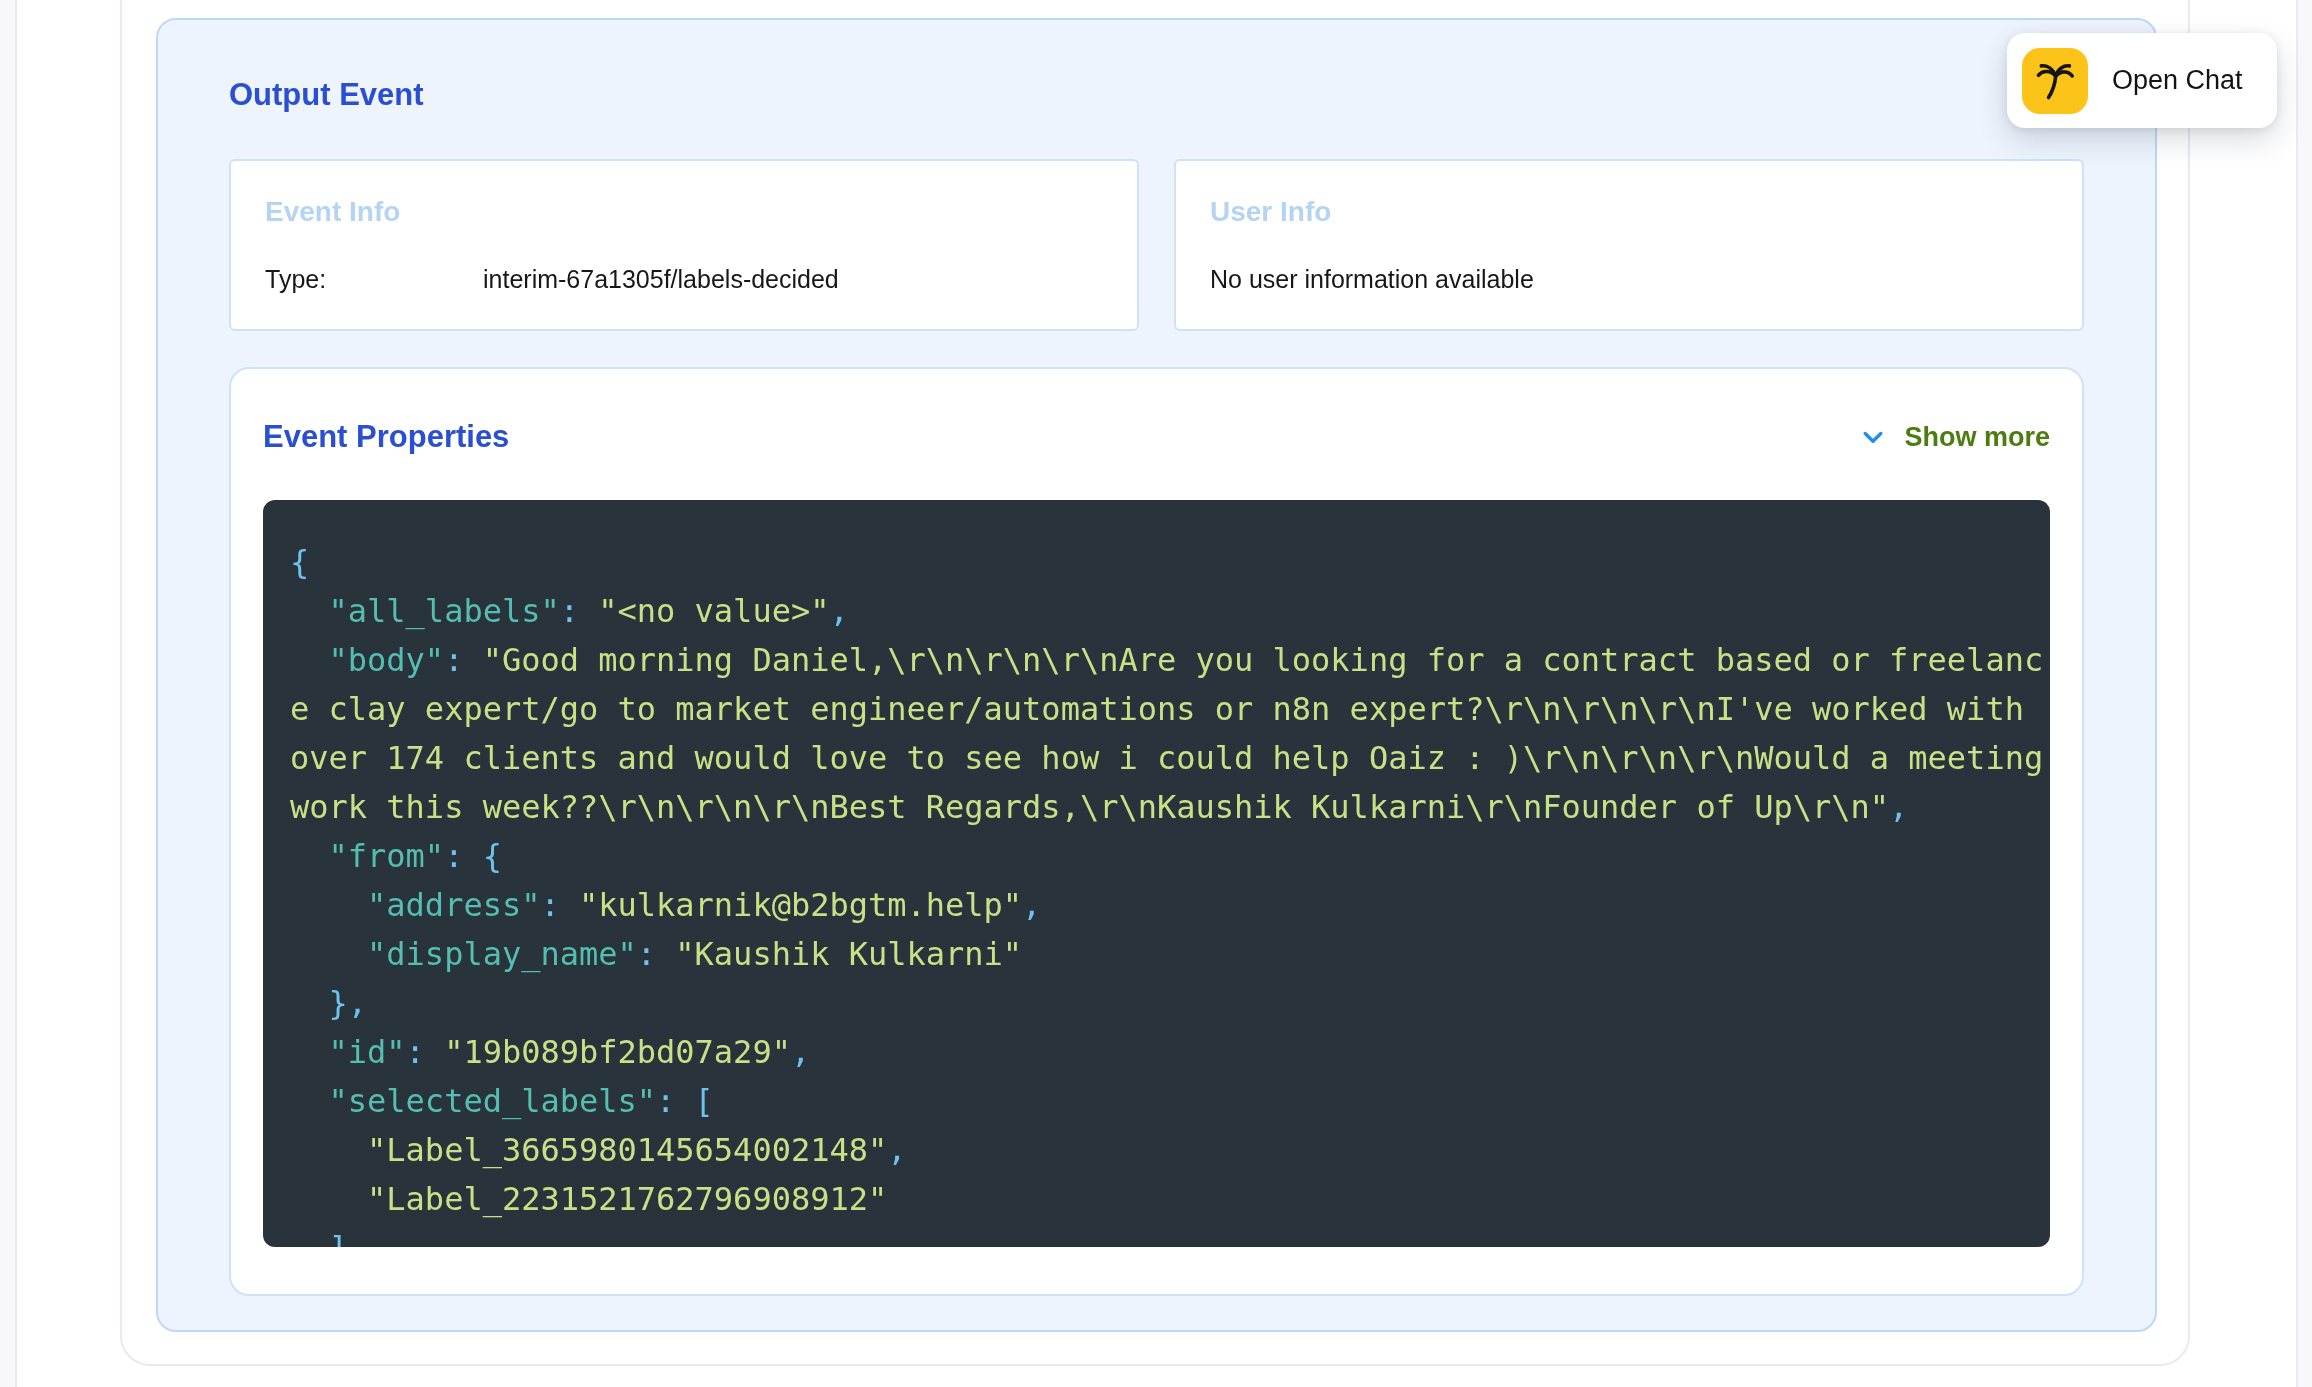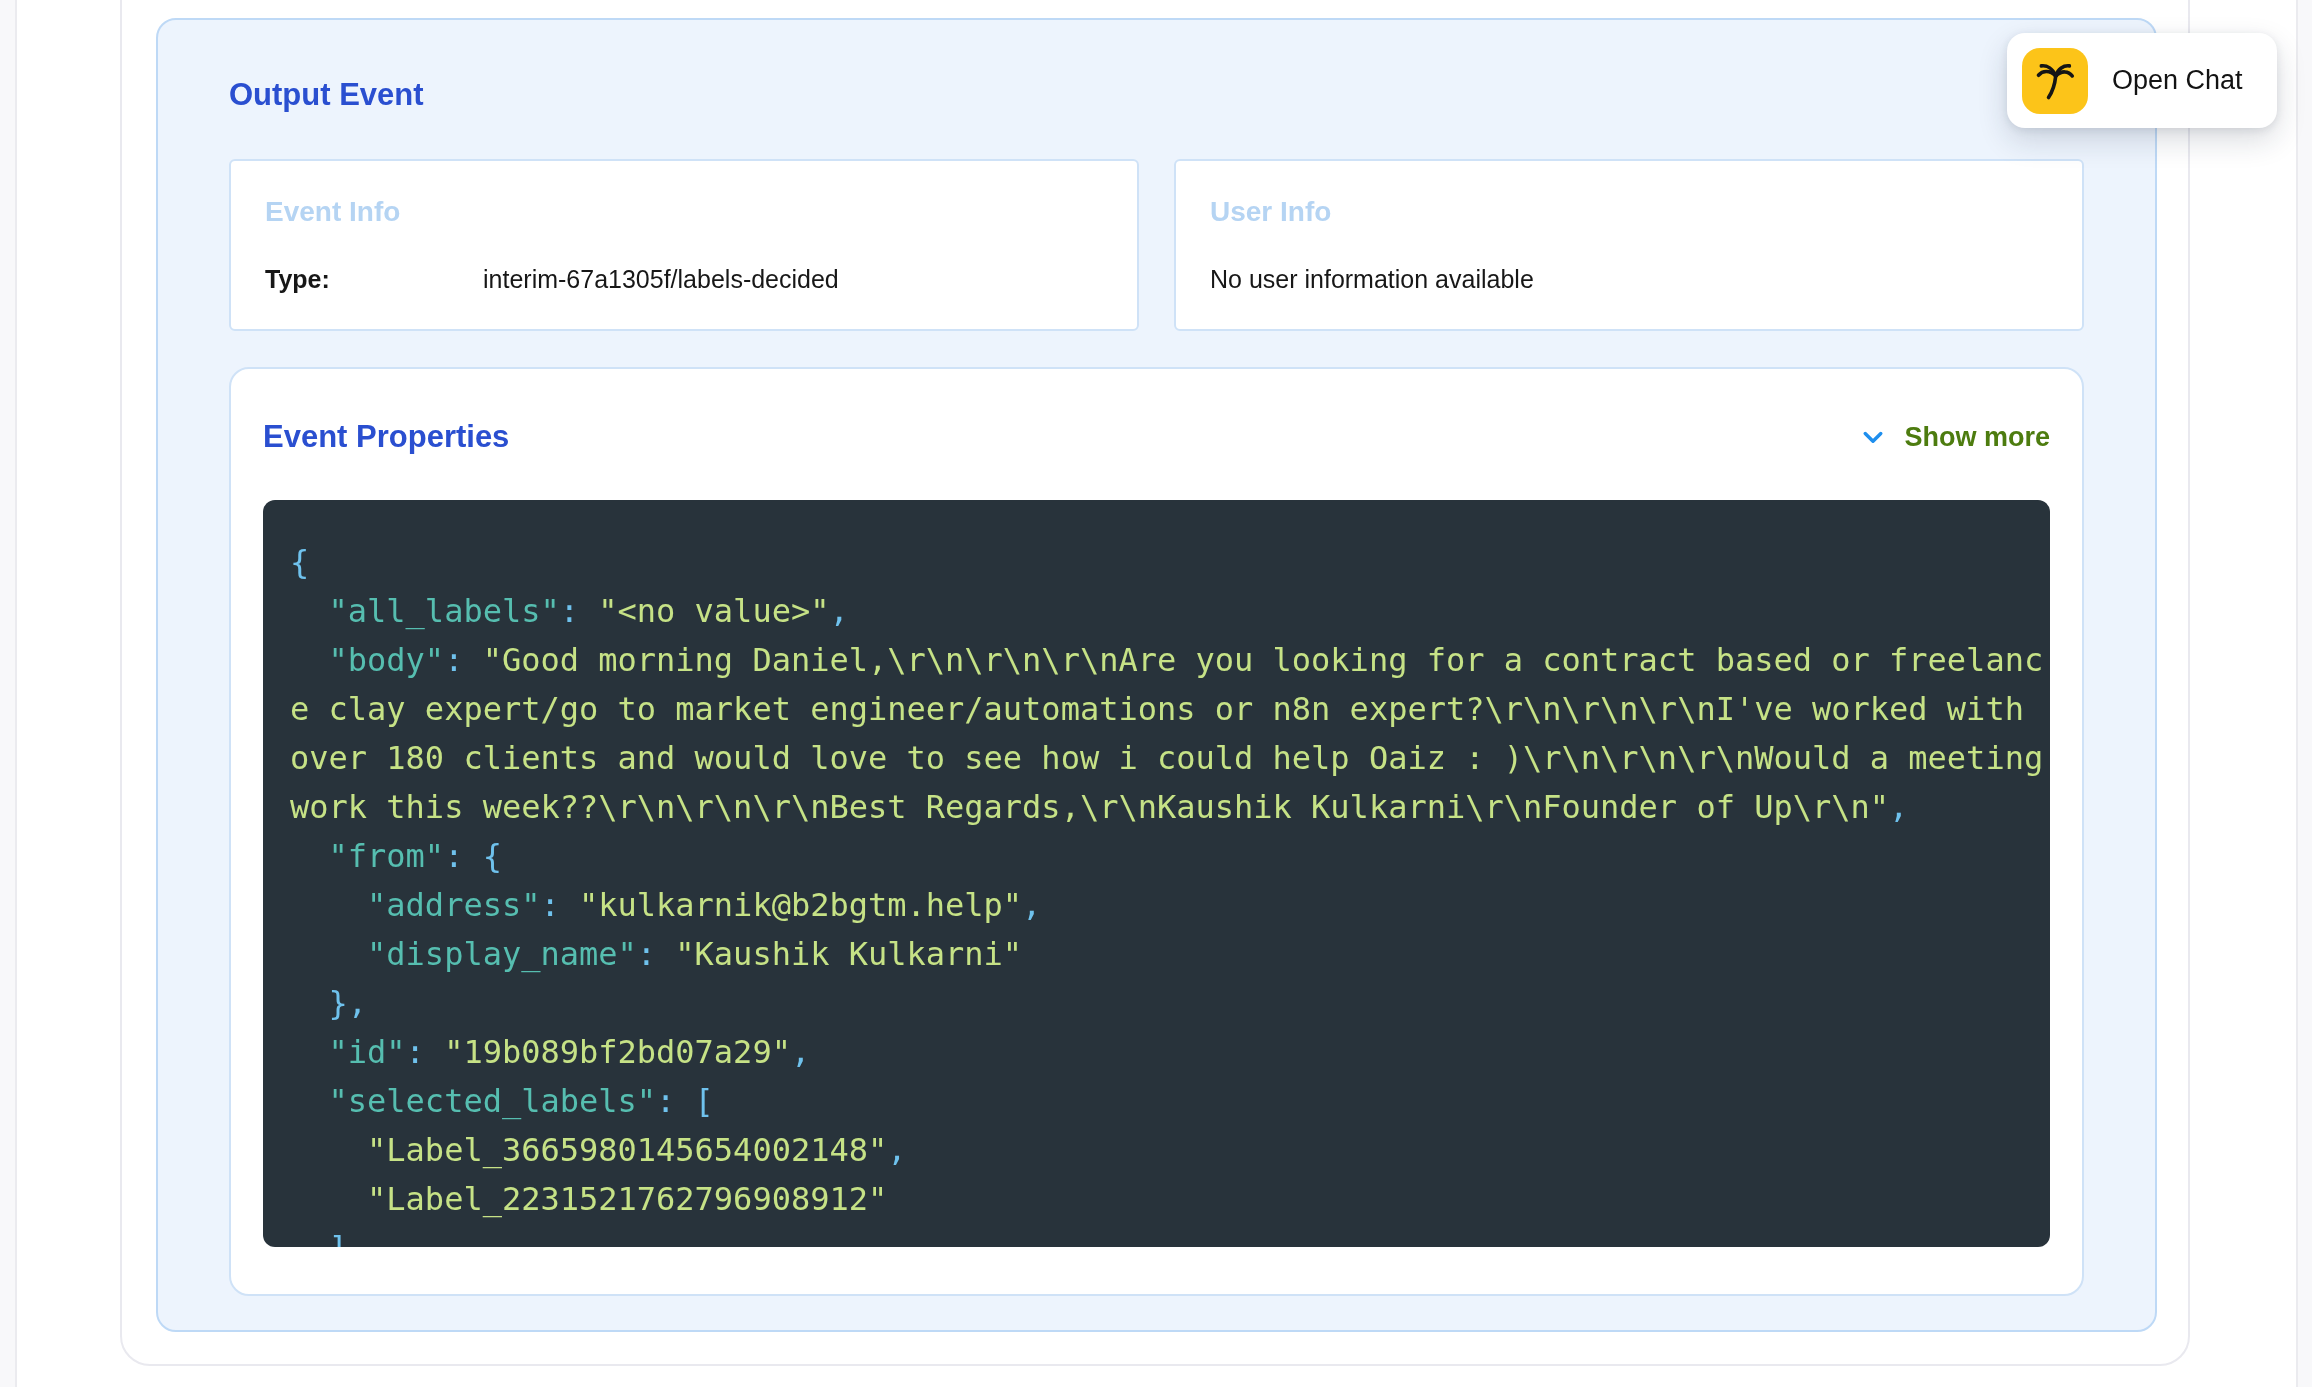--- a/index.html
+++ b/index.html
@@ -15,21 +15,21 @@
   .blue-panel{position:absolute;left:156px;top:18px;width:2001px;height:1314px;background:#edf4fd;
     border:2px solid #bed9f6;border-radius:20px;padding:0 71px;box-sizing:border-box;}
 
   .panel-title{margin-top:56px;font-size:31px;line-height:38px;font-weight:bold;color:#2a4fd0;}
 
   .info-grid{display:grid;grid-template-columns:1fr 1fr;gap:35px;margin-top:45px;}
   .info-card{background:#ffffff;border:2px solid #cfe2f7;border-radius:6px;height:172px;
     box-sizing:border-box;padding:34px 34px 0;}
   .info-card-title{font-size:28px;line-height:34px;font-weight:bold;color:#b5d4f3;}
   .info-row{display:flex;margin-top:34px;font-size:25px;line-height:32px;color:#171717;}
-  .info-row .label{font-weight:bold;width:218px;flex:0 0 218px;}
+  .info-row .label{font-weight:normal;width:218px;flex:0 0 218px;}
   .info-message{margin-top:34px;font-size:25px;line-height:32px;color:#171717;}
 
   .props-card{margin-top:36px;background:#ffffff;border:2px solid #cfe2f7;border-radius:20px;
     height:929px;box-sizing:border-box;padding:46px 32px 0;overflow:hidden;}
   .props-header{display:flex;justify-content:space-between;align-items:center;height:44px;}
   .props-title{font-size:31px;line-height:38px;font-weight:bold;color:#2a4fd0;}
   .show-more{display:flex;align-items:center;gap:14px;color:#4d7c0f;font-size:27px;font-weight:bold;cursor:pointer;}
   .show-more svg{display:block;}
 
   .code-block{margin-top:41px;background:#28333b;border-radius:12px;height:747px;overflow:hidden;
@@ -86,21 +86,21 @@
           </span>
           <span>Show more</span>
         </div>
       </div>
 
       <div class="code-block">
           <div class="code-line"><span class="tk-p">{</span></div>
           <div class="code-line"><span class="tk-w">  </span><span class="tk-k">"all_labels"</span><span class="tk-p">: </span><span class="tk-s">"&lt;no value&gt;"</span><span class="tk-p">,</span></div>
           <div class="code-line"><span class="tk-w">  </span><span class="tk-k">"body"</span><span class="tk-p">: </span><span class="tk-s">"Good morning Daniel,\r\n\r\n\r\nAre you looking for a contract based or freelanc</span></div>
           <div class="code-line"><span class="tk-s">e clay expert/go to market engineer/automations or n8n expert?\r\n\r\n\r\nI've worked with</span></div>
-          <div class="code-line"><span class="tk-s">over 180 clients and would love to see how i could help Oaiz : )\r\n\r\n\r\nWould a meeting</span></div>
+          <div class="code-line"><span class="tk-s">over 174 clients and would love to see how i could help Oaiz : )\r\n\r\n\r\nWould a meeting</span></div>
           <div class="code-line"><span class="tk-s">work this week??\r\n\r\n\r\nBest Regards,\r\nKaushik Kulkarni\r\nFounder of Up\r\n"</span><span class="tk-p">,</span></div>
           <div class="code-line"><span class="tk-w">  </span><span class="tk-k">"from"</span><span class="tk-p">: {</span></div>
           <div class="code-line"><span class="tk-w">    </span><span class="tk-k">"address"</span><span class="tk-p">: </span><span class="tk-s">"kulkarnik@b2bgtm.help"</span><span class="tk-p">,</span></div>
           <div class="code-line"><span class="tk-w">    </span><span class="tk-k">"display_name"</span><span class="tk-p">: </span><span class="tk-s">"Kaushik Kulkarni"</span></div>
           <div class="code-line"><span class="tk-w">  </span><span class="tk-p">},</span></div>
           <div class="code-line"><span class="tk-w">  </span><span class="tk-k">"id"</span><span class="tk-p">: </span><span class="tk-s">"19b089bf2bd07a29"</span><span class="tk-p">,</span></div>
           <div class="code-line"><span class="tk-w">  </span><span class="tk-k">"selected_labels"</span><span class="tk-p">: [</span></div>
           <div class="code-line"><span class="tk-w">    </span><span class="tk-s">"Label_3665980145654002148"</span><span class="tk-p">,</span></div>
           <div class="code-line"><span class="tk-w">    </span><span class="tk-s">"Label_2231521762796908912"</span></div>
           <div class="code-line"><span class="tk-w">  </span><span class="tk-p">],</span></div>

